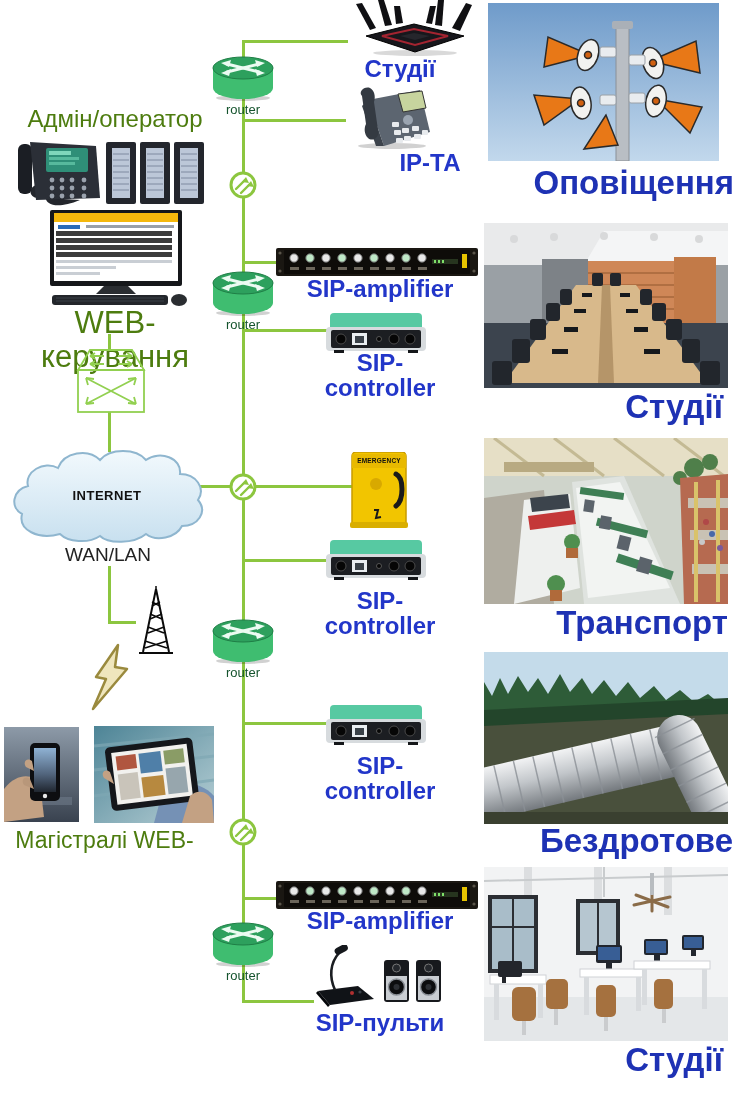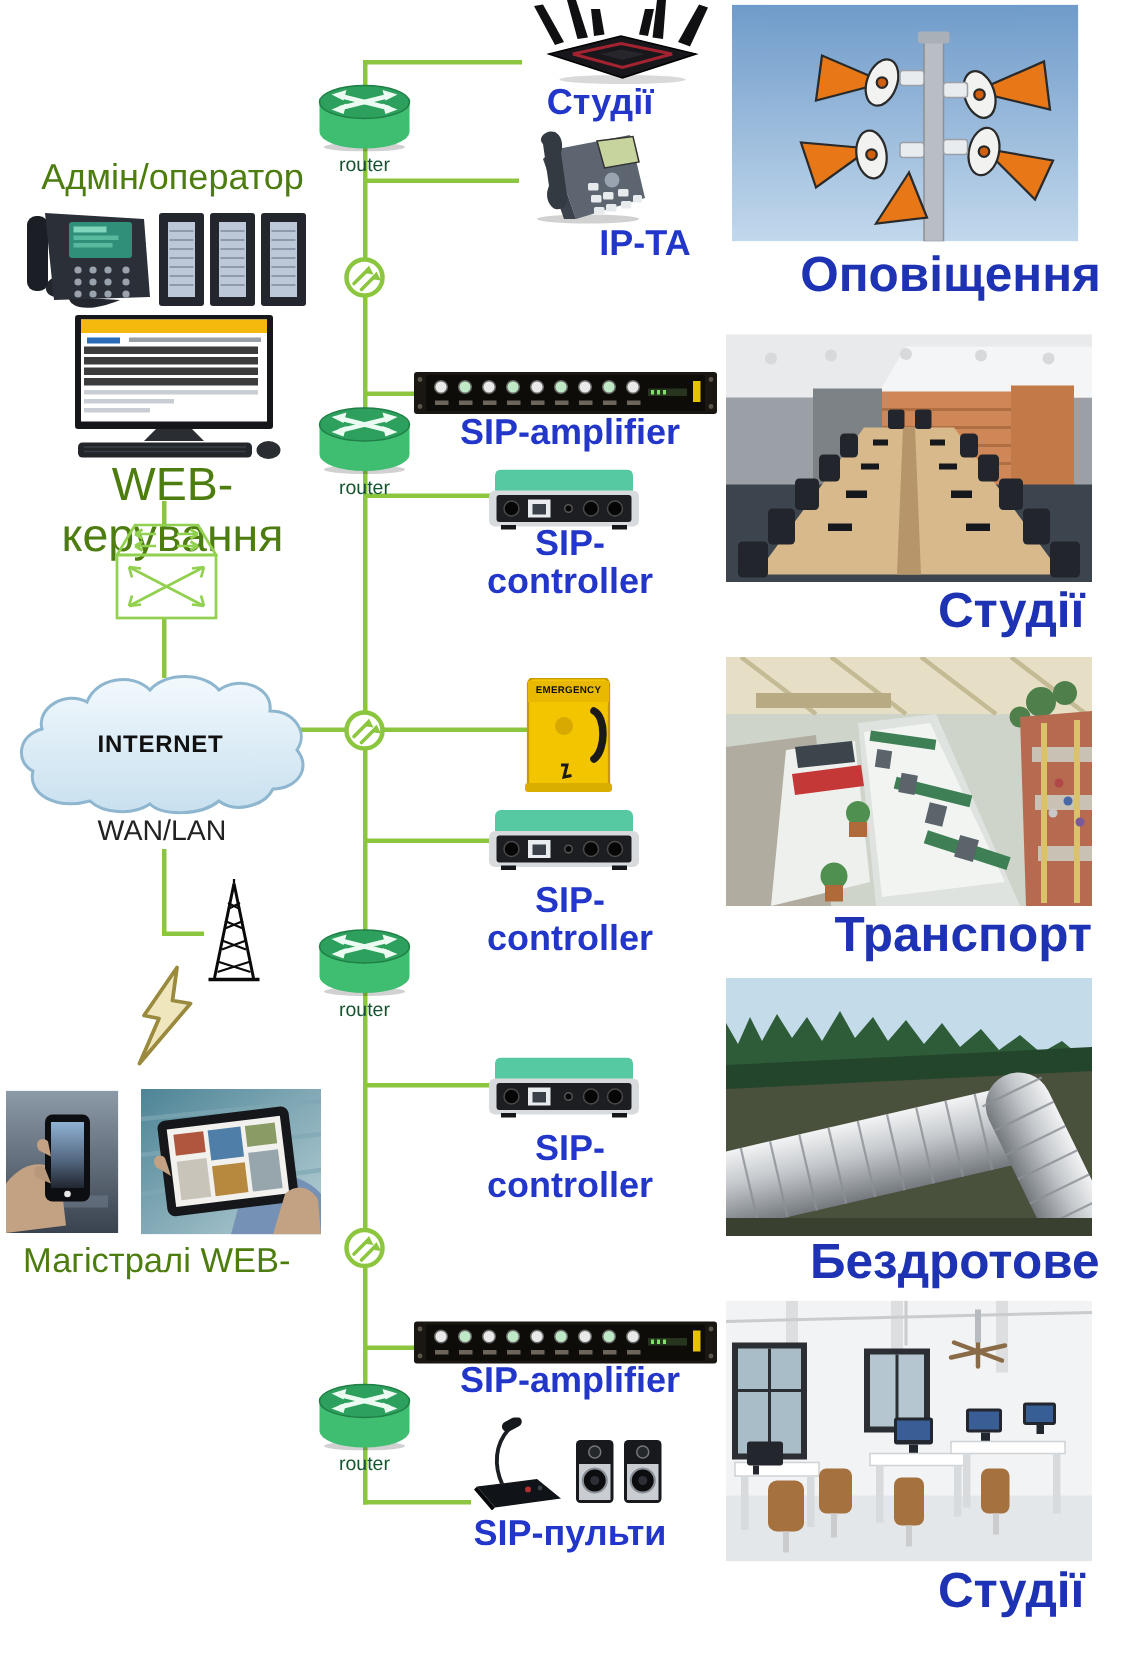--- a/index.html
+++ b/index.html
@@ -158,21 +158,21 @@
   <div class="abs" style="left:8px;top:446px">
     <svg width="198" height="102" viewBox="0 0 198 102">
       <defs>
         <linearGradient id="cg" x1="0" y1="0" x2="0" y2="1">
           <stop offset="0" stop-color="#f2f9fd"></stop>
             <stop offset="1" stop-color="#c8e0ef"></stop>
         </linearGradient>
       </defs>
       <path d="M52 88 C30 94 10 84 14 68 C2 62 4 44 20 40 C16 26 36 14 50 22 C56 6 80 2 92 14 C102 2 128 2 138 14 C152 4 174 12 172 28 C188 28 198 42 190 54 C200 66 190 80 174 80 C168 92 148 96 138 88 C126 98 100 98 92 90 C80 98 60 96 52 88 Z" fill="url(#cg)" stroke="#8fb6cf" stroke-width="2"></path>
     </svg>
-    <div class="small-black" style="left:0;right:0;top:42px;font-size:16px;letter-spacing:0.5px">INTERNET</div>
+    <div class="small-black" style="left:0;right:0;top:42px;font-size:13px;letter-spacing:0.5px">INTERNET</div>
   </div>
 
   <div class="small-black" style="left:38px;top:544px;width:140px;font-size:19px;font-weight:normal;color:#222">WAN/LAN</div>
 
   <div class="abs" style="left:128px;top:586px">
     <svg width="56" height="70" viewBox="0 0 56 70" stroke="#0a0a0a" fill="none" stroke-width="2">
       <path d="M28 3 L15 66 M28 3 L41 66"></path>
       <path d="M28 3 L28 0" stroke-width="1.5"></path>
       <path d="M24 16 L32 20 M32 16 L24 20 M22 28 L34 33 M34 28 L22 33 M20 41 L36 47 M36 41 L20 47 M17 55 L39 62 M39 55 L17 62" stroke-width="1.4"></path>
       <path d="M11 67 L45 67" stroke-width="2.2"></path>

